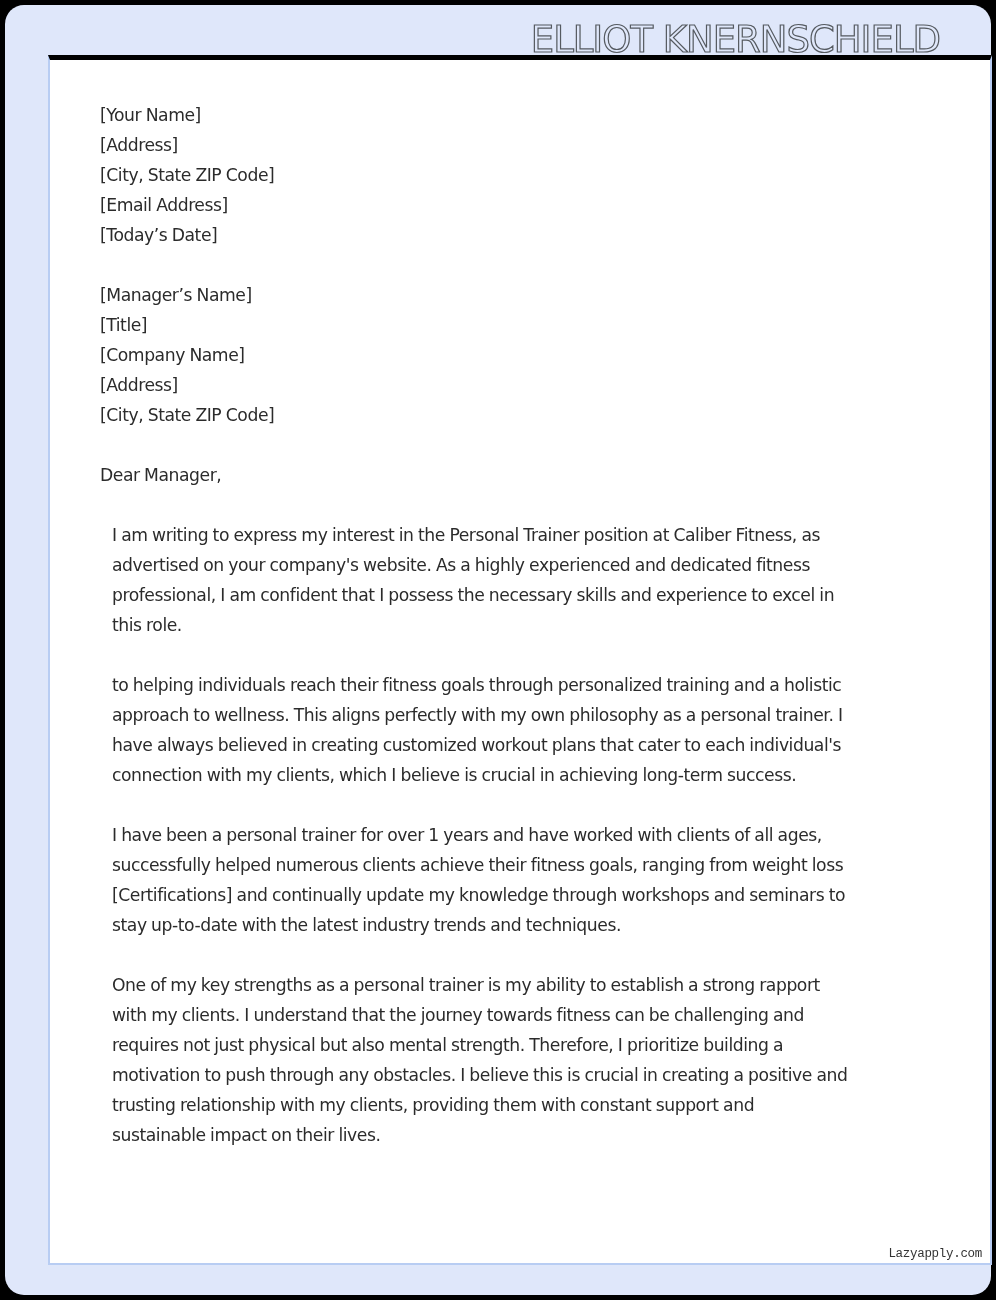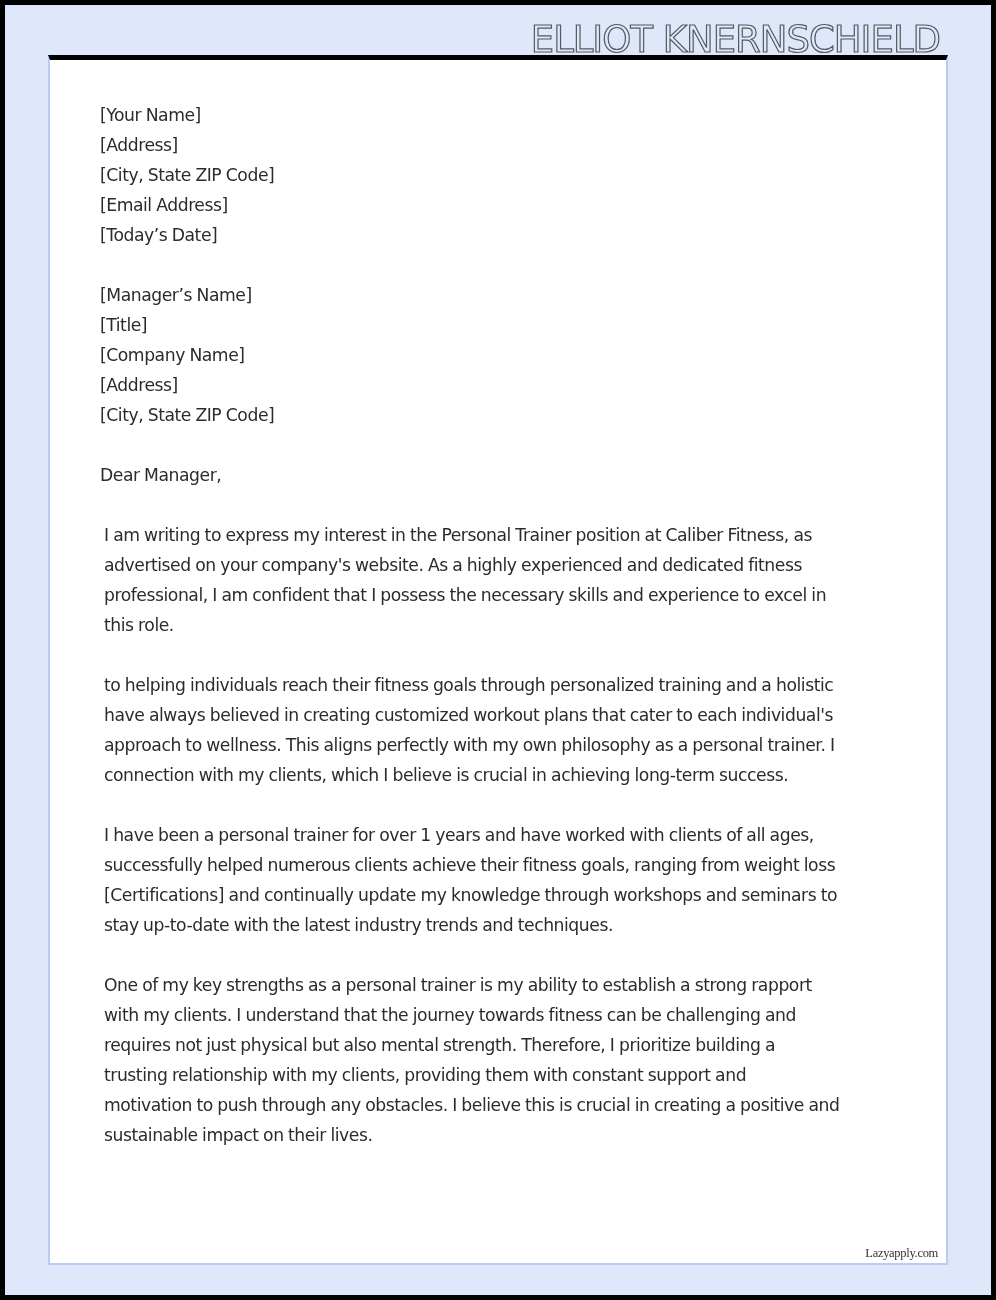--- a/index.html
+++ b/index.html
@@ -5,57 +5,59 @@
     html, body { margin: 0; padding: 0; }
     body {
       width: 996px; height: 1300px; overflow: hidden;
       background: #000;
       font-family: "DejaVu Sans", sans-serif;
     }
     .frame {
       position: absolute; left: 5px; top: 5px;
       width: 986px; height: 1290px;
       background: #dfe7fa;
+      border-radius: 19px;
     }
     .name-header {
       position: absolute; right: 51px; top: 13px;
       font-family: "DejaVu Sans", sans-serif;
       font-size: 37px; font-weight: normal;
       letter-spacing: -1px;
       color: #dfe7fa;
       -webkit-text-stroke: 1.2px #555a60;
       line-height: 44px;
       white-space: nowrap;
     }
     .page {
       position: absolute; left: 43px; top: 50px;
       width: 896px; height: 1203px;
       background: #ffffff;
       border-top: 5px solid #000;
       border-left: 2px solid #b8cdf3;
       border-right: 2px solid #b8cdf3;
       border-bottom: 2px solid #b8cdf3;
       overflow: hidden;
+      padding-left: 44px;
     }
     .content {
       position: absolute; left: 50px; top: 40px;
       width: 810px;
       font-family: "DejaVu Sans", sans-serif;
       font-size: 17.2px;
       line-height: 30px;
       color: #2b2b2b;
       letter-spacing: -0.45px;
       word-spacing: -0.5px;
     }
     .block { margin: 0 0 30px 0; }
     .line { display: block; white-space: nowrap; }
-    .para { margin: 0 0 30px 4px; }
+    .para { margin: 0 0 30px 12px; }
     .footer-mark {
       position: absolute; right: 8px; bottom: 2px;
-      font-family: Liberation Serif, serif;
+      font-family: Liberation Mono, monospace;
       font-size: 12.5px; color: #333;
       letter-spacing: -0.3px;
       background: transparent;
     }
   </style>
 </head>
 <body>
 
 <div class="frame">
   <div class="name-header">ELLIOT KNERNSCHIELD</div>
@@ -85,37 +87,37 @@
 
       <div class="para">
         <span class="line">I am writing to express my interest in the Personal Trainer position at Caliber Fitness, as</span>
         <span class="line">advertised on your company's website. As a highly experienced and dedicated fitness</span>
         <span class="line">professional, I am confident that I possess the necessary skills and experience to excel in</span>
         <span class="line">this role.</span>
       </div>
 
       <div class="para">
         <span class="line">to helping individuals reach their fitness goals through personalized training and a holistic</span>
+        <span class="line">approach to wellness. This aligns perfectly with my own philosophy as a personal trainer. I</span>
         <span class="line">have always believed in creating customized workout plans that cater to each individual's</span>
-        <span class="line">approach to wellness. This aligns perfectly with my own philosophy as a personal trainer. I</span>
         <span class="line">connection with my clients, which I believe is crucial in achieving long-term success.</span>
       </div>
 
       <div class="para">
         <span class="line">I have been a personal trainer for over 1 years and have worked with clients of all ages,</span>
         <span class="line">successfully helped numerous clients achieve their fitness goals, ranging from weight loss</span>
         <span class="line">[Certifications] and continually update my knowledge through workshops and seminars to</span>
         <span class="line">stay up-to-date with the latest industry trends and techniques.</span>
       </div>
 
       <div class="para">
         <span class="line">One of my key strengths as a personal trainer is my ability to establish a strong rapport</span>
         <span class="line">with my clients. I understand that the journey towards fitness can be challenging and</span>
         <span class="line">requires not just physical but also mental strength. Therefore, I prioritize building a</span>
+        <span class="line">motivation to push through any obstacles. I believe this is crucial in creating a positive and</span>
         <span class="line">trusting relationship with my clients, providing them with constant support and</span>
-        <span class="line">motivation to push through any obstacles. I believe this is crucial in creating a positive and</span>
         <span class="line">sustainable impact on their lives.</span>
       </div>
 
     </div>
     <div class="footer-mark">Lazyapply.com</div>
   </div>
 </div>
 
 </body></html>

